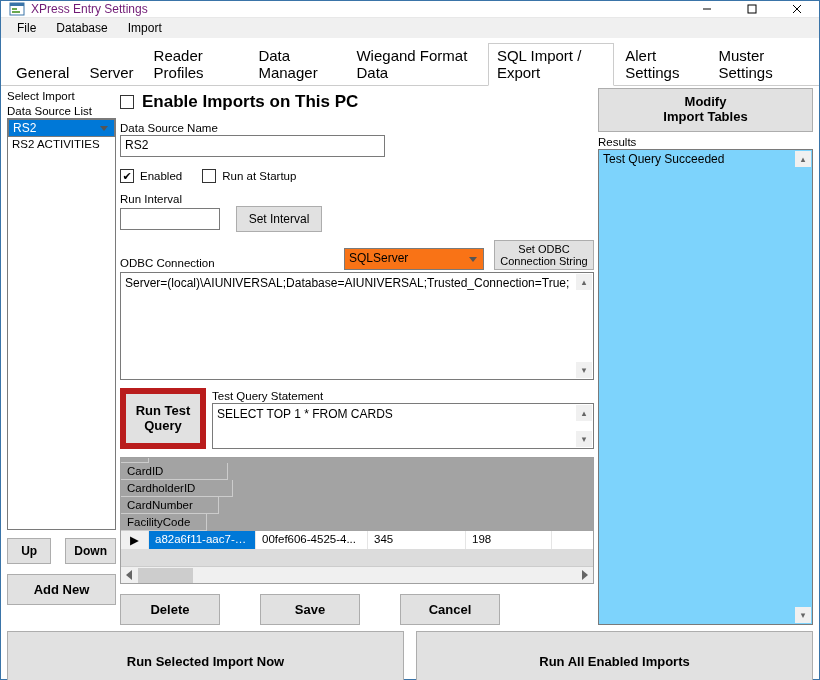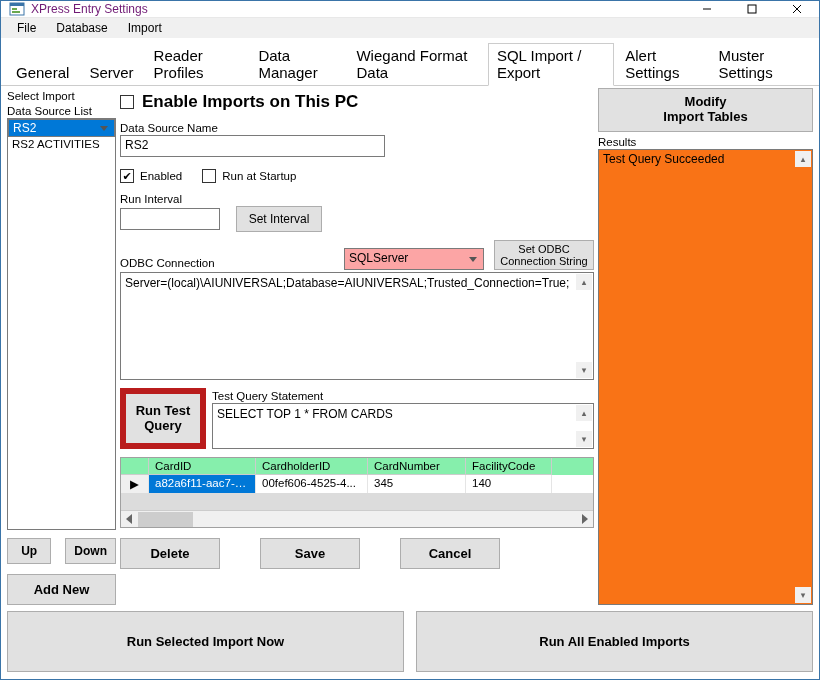--- a/index.html
+++ b/index.html
@@ -21,38 +21,38 @@
   .right-col { width: 215px; display: flex; flex-direction: column; justify-content: center; }
   .fs-label { font-size: 11.5px; color: #000; margin: 2px 0 1px 0; }
   .listbox { border: 1px solid #7a7a7a; height: 412px; background: #fff; font-size: 11.5px; overflow: hidden; }
   .listbox .li { padding: 1px 4px; white-space: nowrap; }
   .listbox .li.sel { background: #0078d7; color: #fff; }
   .btn { background: #e1e1e1; border: 1px solid #adadad; font-size: 12px; padding: 5px 8px; color: #000; text-align: center; }
   .row { display: flex; gap: 8px; align-items: center; }
   .chk { width: 14px; height: 14px; border: 1px solid #333; display: inline-flex; align-items: center; justify-content: center; font-size: 11px; color: #000; background: #fff; }
   .chk.checked::after { content: "✔"; font-size: 11px; line-height: 1; }
   .txt { border: 1px solid #7a7a7a; font-size: 12px; padding: 2px 4px; background: #fff; color: #000; }
-  .sel { border: 1px solid #7a7a7a; font-size: 12px; padding: 2px 18px 2px 4px; background: #fca5a5; color: #000; position: relative; }
+  .sel { border: 1px solid #7a7a7a; font-size: 12px; padding: 2px 18px 2px 4px; background: #f97316; color: #000; position: relative; }
   .sel::after { content: ""; position: absolute; right: 6px; top: 50%; margin-top: -2px; border-left: 4px solid transparent; border-right: 4px solid transparent; border-top: 5px solid #555; }
   .ta { border: 1px solid #7a7a7a; font-size: 12px; padding: 3px 4px; background: #fff; color: #000; position: relative; overflow: hidden; }
   .ta .sb-up, .ta .sb-dn { position: absolute; right: 1px; width: 16px; height: 16px; background: #f0f0f0; display: flex; align-items: center; justify-content: center; font-size: 9px; color: #666; }
   .ta .sb-up { top: 1px; } .ta .sb-dn { bottom: 1px; }
   .tbl { border: 1px solid #a0a0a0; font-size: 11.5px; }
-  .tbl .hdr { display: flex; background: #86efac; }
+  .tbl .hdr { display: flex; background: #a3a3a3; flex-direction: column; }
   .tbl .hdr .cell { border-right: 1px solid #ccc; border-bottom: 1px solid #ccc; padding: 2px 6px; }
   .tbl .row2 { display: flex; background: #fff; }
   .tbl .row2 .cell { border-right: 1px solid #e5e5e5; padding: 2px 6px; white-space: nowrap; overflow: hidden; text-overflow: ellipsis; }
   .tbl .row-bot { height: 17px; background: #dcdcdc; }
   .hscroll { height: 17px; background: #f0f0f0; border-top: 1px solid #ccc; position: relative; }
   .hscroll::before, .hscroll::after { content: ""; position: absolute; top: 3px; width: 0; height: 0; }
   .hscroll::before { left: 5px; border-top: 5px solid transparent; border-bottom: 5px solid transparent; border-right: 6px solid #666; }
   .hscroll::after  { right: 5px; border-top: 5px solid transparent; border-bottom: 5px solid transparent; border-left: 6px solid #666; }
   .hscroll .thumb { position: absolute; left: 17px; top: 1px; height: 15px; width: 55px; background: #cdcdcd; }
   .modify-btn { background: #e1e1e1; border: 1px solid #adadad; height: 44px; display: flex; flex-direction: column; align-items: center; justify-content: center; font-size: 13px; font-weight: bold; line-height: 1.15; }
-  .results { border: 1px solid #7a7a7a; flex: 1; background: #f97316; font-size: 12px; padding: 2px 4px; position: relative; }
+  .results { border: 1px solid #7a7a7a; flex: 1; background: #7dd3fc; font-size: 12px; padding: 2px 4px; position: relative; }
   .results .sb-up, .results .sb-dn { position: absolute; right: 1px; width: 16px; height: 16px; background: #f0f0f0; display: flex; align-items: center; justify-content: center; font-size: 9px; color: #666; }
   .results .sb-up { top: 1px; } .results .sb-dn { bottom: 1px; }
   .bottom-btns { display: flex; gap: 12px; padding: 0 6px 8px 6px; }
   .bottom-btns .btn { flex: 1; font-size: 13px; font-weight: bold; padding: 22px 0; }
   .head-enable { font-size: 17px; font-weight: bold; }
   .c1 { width: 28px; text-align: center; } .c2 { width: 107px; } .c3 { width: 112px; } .c4 { width: 98px; } .c5 { width: 86px; }
 </style>
 </head>
 <body>
 
@@ -182,21 +182,21 @@
           <div class="cell c2">CardID</div>
           <div class="cell c3">CardholderID</div>
           <div class="cell c4">CardNumber</div>
           <div class="cell c5">FacilityCode</div>
         </div>
         <div class="row2">
           <div class="cell c1" style="background:#f0f0f0;text-align:center;">▶</div>
           <div class="cell c2" style="background:#0078d7;color:#fff;">a82a6f11-aac7-4...</div>
           <div class="cell c3">00fef606-4525-4...</div>
           <div class="cell c4">345</div>
-          <div class="cell c5">140</div>
+          <div class="cell c5">198</div>
         </div>
         <div class="row-bot"></div>
         <div class="hscroll">
             <div class="thumb"></div>
           </div>
       </div>
 
       <div class="row" style="margin-top:10px;gap:40px;">
         <div class="btn" style="width:100px;font-weight:bold;font-size:13px;padding:7px 0;">Delete</div>
         <div class="btn" style="width:100px;font-weight:bold;font-size:13px;padding:7px 8px;">Save</div>

